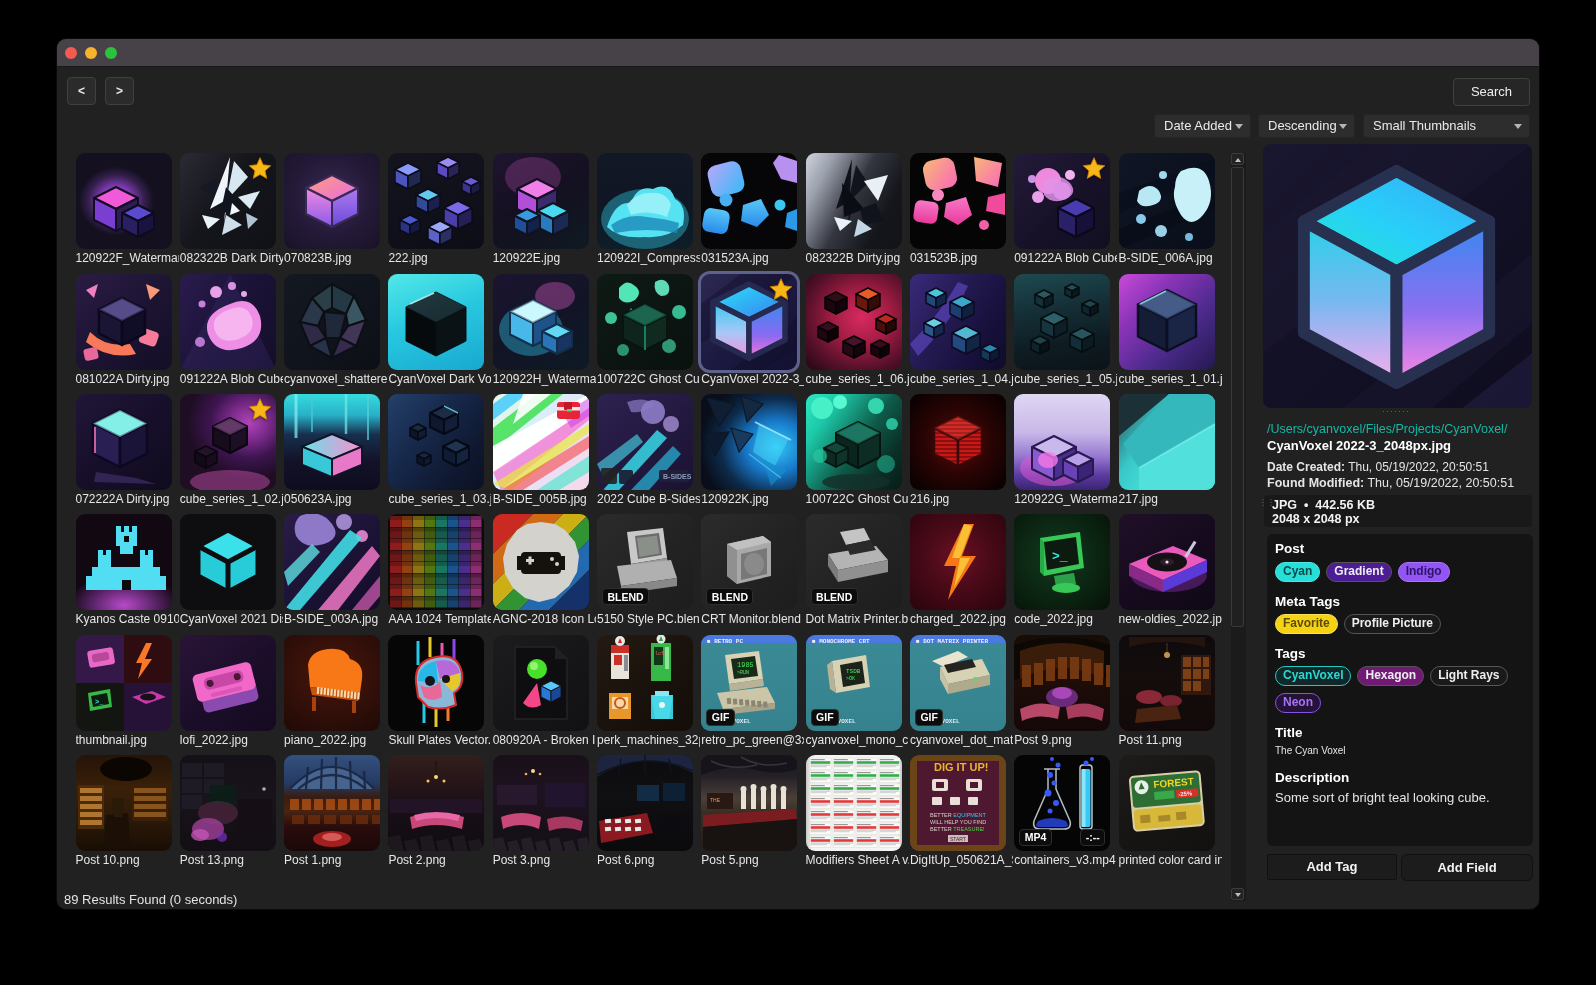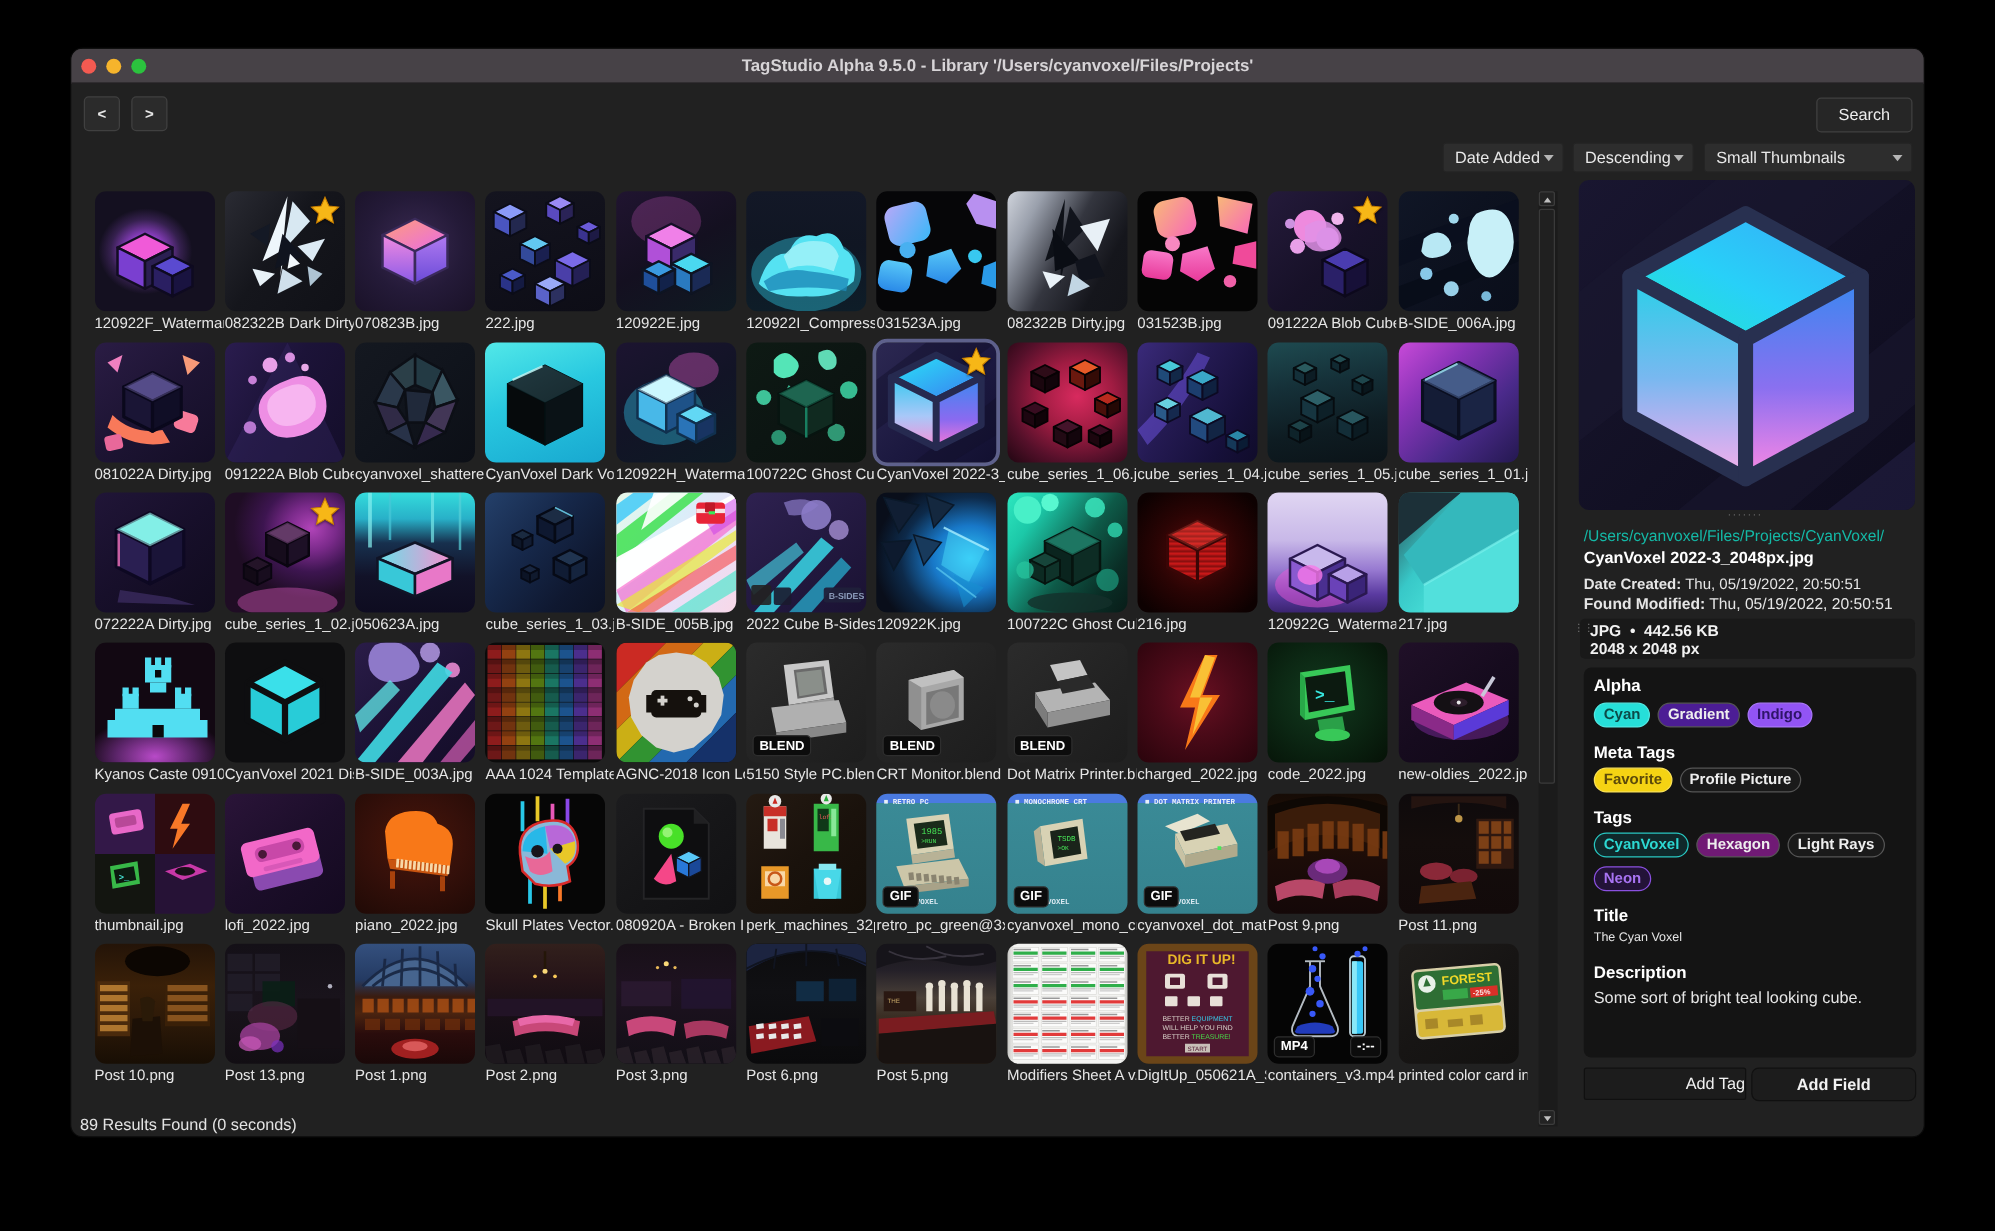--- a/index.html
+++ b/index.html
@@ -18,21 +18,20 @@
 #status{position:absolute;left:7px;bottom:2px;color:#e3e3e3;font-size:13px}
 .rp{position:absolute;color:#e5e5e5}
 .chip{display:inline-block;height:20px;line-height:17px;border-radius:10px;font-size:12px;font-weight:bold;padding:0 7px;margin-right:6px;vertical-align:top}
 .hdr{font-size:13.5px;font-weight:bold;color:#fff}
 </style></head><body>
 <div id="win">
     <div id="titlebar"></div>
     <div class="tl" style="left:7.5px;background:#f35a51"></div>
     <div class="tl" style="left:27.5px;background:#f6b42c"></div>
     <div class="tl" style="left:47.5px;background:#2bc23e"></div>
-    <div id="title">TagStudio Alpha 9.5.0 - Library '/Users/cyanvoxel/Files/Projects'</div>
     <div class="navbtn" style="left:10px;top:38px">&lt;</div>
     <div class="navbtn" style="left:48px;top:38px">&gt;</div>
     <div id="searchbtn">Search</div>
     <div class="dd" style="left:1097px;width:97px">Date Added<span class="caret"></span></div>
     <div class="dd" style="left:1201px;width:97px">Descending<span class="caret"></span></div>
     <div class="dd" style="left:1306px;width:167px">Small Thumbnails<span class="caret"></span></div>
     <div class="tile" style="left:18.5px;top:114.4px;background:radial-gradient(48px 44px at 42% 50%, #e868e8 0%, #8a3ec0 30%, #35204e 58%, #141020 78%), #141020">
       <svg width="100%" height="100%" viewBox="0 0 96 96" preserveAspectRatio="none" style="position:absolute;inset:0">
         <polygon points="40,34 62,45.0 40,56.0 18,45.0" fill="#f05ad8" stroke="#120d22" stroke-width="2" stroke-linejoin="round"></polygon>
         <polygon points="18,45.0 40,56.0 40,78.0 18,67.0" fill="#7a3fd0" stroke="#120d22" stroke-width="2" stroke-linejoin="round"></polygon>
@@ -1502,26 +1501,26 @@
     <div class="abs" style="left:1325px;top:371px;width:30px;height:3px;color:#6a6a6a;font-size:9px;letter-spacing:1px;line-height:3px">·······</div>
     <div class="rp" style="left:1210px;top:383px;font-size:12.5px;color:#14b8a6">/Users/cyanvoxel/Files/Projects/CyanVoxel/</div>
     <div class="rp" style="left:1210px;top:399px;font-size:13px;font-weight:bold;color:#fff">CyanVoxel 2022-3_2048px.jpg</div>
     <div class="rp" style="left:1210px;top:421px;font-size:12px"><b>Date Created:</b> Thu, 05/19/2022, 20:50:51</div>
     <div class="rp" style="left:1210px;top:437px;font-size:12.5px"><b>Found Modified:</b> Thu, 05/19/2022, 20:50:51</div>
     <div class="abs" style="left:1207px;top:456px;width:268px;height:32px;background:#191919;border-radius:4px"></div>
     <div class="abs" style="left:1202px;top:462px;width:4px;height:20px;color:#777;font-size:8px;line-height:4px;letter-spacing:0">⋮⋮</div>
     <div class="rp" style="left:1215px;top:459px;font-size:12.5px;font-weight:bold;color:#f2f2f2">JPG &nbsp;•&nbsp; 442.56 KB</div>
     <div class="rp" style="left:1215px;top:473px;font-size:12.5px;font-weight:bold;color:#f2f2f2">2048 x 2048 px</div>
     <div class="abs" style="left:1210px;top:495px;width:266px;height:312px;background:#141414;border-radius:6px"></div>
-    <div class="rp hdr" style="left:1218px;top:502px">Alpha</div>
+    <div class="rp hdr" style="left:1218px;top:502px">Post</div>
     <div class="rp" style="left:1218px;top:523px;white-space:nowrap"><span class="chip" style="background:#26dfd9;color:#0c4a48;border:1.5px solid #52e8e2">Cyan</span><span class="chip" style="background:#4c1d95;color:#eee;border:1.5px solid #555">Gradient</span><span class="chip" style="background:#9254f4;color:#2e1468;border:1.5px solid #a876f8">Indigo</span></div>
     <div class="rp hdr" style="left:1218px;top:555px">Meta Tags</div>
     <div class="rp" style="left:1218px;top:575px;white-space:nowrap"><span class="chip" style="background:#f5d313;color:#5c4a0a;border:1.5px solid #f8e058">Favorite</span><span class="chip" style="background:#1a1a1a;color:#eee;border:1.5px solid #555">Profile Picture</span></div>
     <div class="rp hdr" style="left:1218px;top:607px">Tags</div>
     <div class="rp" style="left:1218px;top:627px;white-space:nowrap"><span class="chip" style="background:#10282a;color:#2cd8d2;border:1.5px solid #28c8c2">CyanVoxel</span><span class="chip" style="background:#701a75;color:#eee;border:1.5px solid #555">Hexagon</span><span class="chip" style="background:#1a1a1a;color:#eee;border:1.5px solid #555">Light Rays</span></div>
     <div class="rp" style="left:1218px;top:654px;white-space:nowrap"><span class="chip" style="background:#231338;color:#a873f2;border:1.5px solid #8a50e0">Neon</span></div>
     <div class="rp hdr" style="left:1218px;top:686px">Title</div>
     <div class="rp" style="left:1218px;top:706px;font-size:10px">The Cyan Voxel</div>
     <div class="rp hdr" style="left:1218px;top:731px">Description</div>
     <div class="rp" style="left:1218px;top:751px;font-size:13px">Some sort of bright teal looking cube.</div>
-    <div class="abs" style="left:1210px;top:815px;width:130px;height:26px;background:#1c1c1c;border:1px solid #101010;border-radius:2px;color:#f2f2f2;font-size:13px;font-weight:normal;text-align:right;line-height:24px">Add Tag</div>
+    <div class="abs" style="left:1210px;top:815px;width:130px;height:26px;background:#1c1c1c;border:1px solid #101010;border-radius:2px;color:#f2f2f2;font-size:13px;font-weight:bold;text-align:center;line-height:24px">Add Tag</div>
     <div class="abs" style="left:1344px;top:815px;width:132px;height:27px;background:#1c1c1c;border:1px solid #101010;border-radius:6px;color:#f2f2f2;font-size:13px;font-weight:bold;text-align:center;line-height:25px">Add Field</div>
     <div id="status">89 Results Found (0 seconds)</div>
   </div>
 </body></html>

